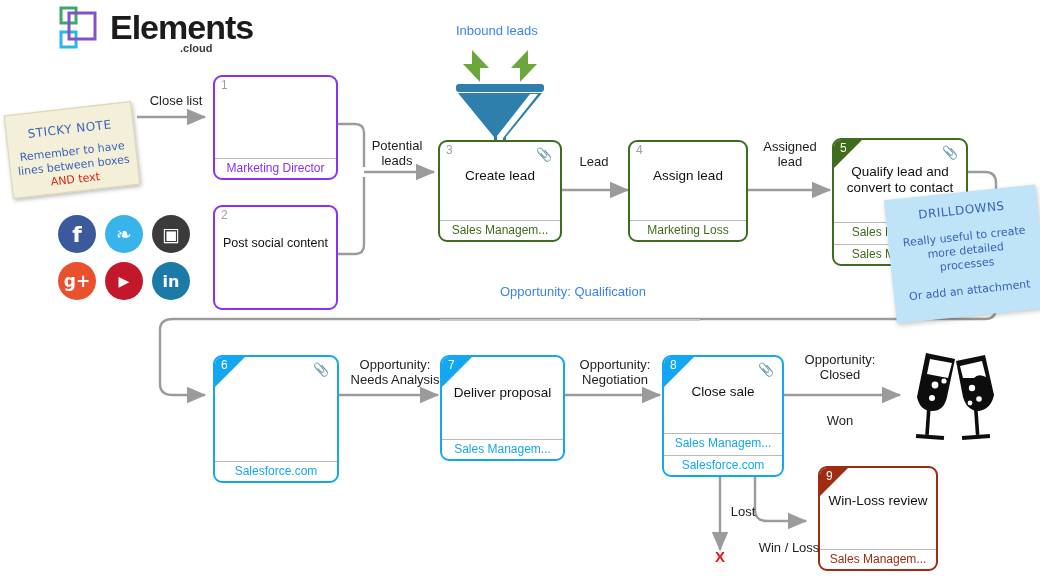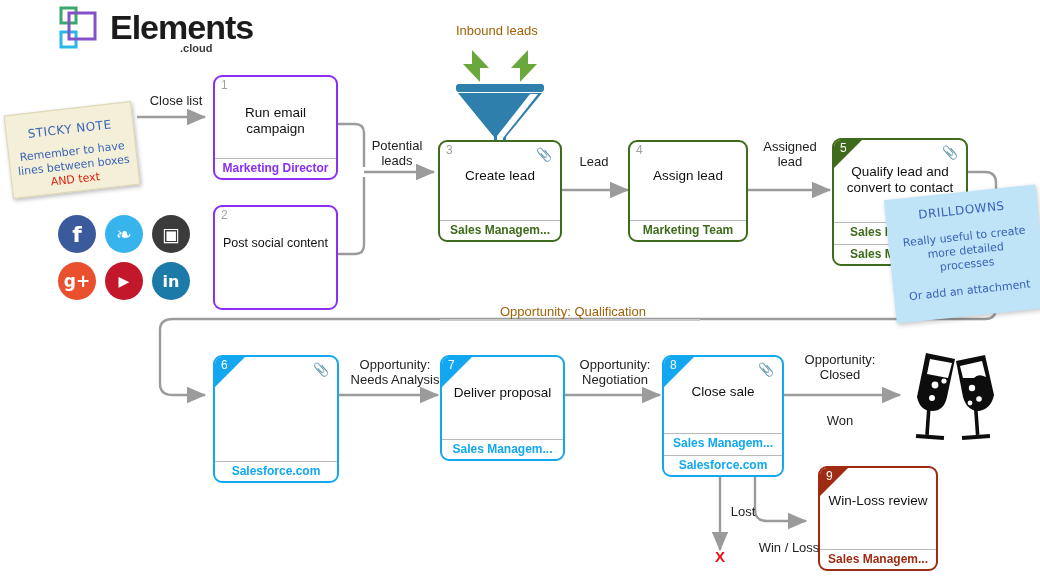--- a/index.html
+++ b/index.html
@@ -15,21 +15,21 @@
   .logo-sub{position:absolute;left:122px;top:36px;font-size:11px;font-weight:bold;color:#3a3a3a;}
 
   
   .box{position:absolute;border:2.5px solid #999;border-radius:9px;background:#fff;
        box-sizing:border-box;overflow:hidden;}
   .box .num{position:absolute;left:6px;top:1px;font-size:12px;line-height:14px;z-index:3;}
   .box .clip{position:absolute;right:7px;top:5px;font-size:13px;color:#9a9a9a;z-index:3;}
   .box .title{position:absolute;left:0;right:0;font-size:13.5px;text-align:center;
               color:#111;line-height:16px;z-index:2;padding:0 5px;box-sizing:border-box;}
   .box .foot{position:absolute;left:0;right:0;border-top:1.5px solid #b9b9b9;
-             font-size:12px;text-align:center;line-height:19px;height:20px;box-sizing:border-box;font-weight:bold;}
+             font-size:12px;text-align:center;line-height:19px;height:20px;box-sizing:border-box;}
   .corner{position:absolute;left:0;top:0;width:0;height:0;z-index:1;}
 
   
   .v-purple{border-color:#8c2ef5;}
   .v-purple .num{color:#a0a0a0;}
   .v-purple .foot{color:#8c2ef5;}
   .v-green{border-color:#3e6b1c;}
   .v-green .num{color:#a0a0a0;}
   .v-green .foot{color:#3e6b1c;}
   .v-green.filled .num{color:#ffffff;}
@@ -53,21 +53,21 @@
   .note .nt{position:absolute;left:0;right:0;text-align:center;color:#3a63b8;
       font-family:"DejaVu Sans",sans-serif;font-size:11px;line-height:13px;}
   .note .nt.red{color:#dd2211;}
   .note .nt.hd{font-size:12px;letter-spacing:.5px;}
 
   
   .soc{position:absolute;width:38px;height:38px;border-radius:50%;
        display:flex;align-items:center;justify-content:center;color:#fff;
        font-weight:bold;font-family:"DejaVu Sans",sans-serif;}
 
-  .sectlabel{position:absolute;font-size:13px;color:#a16207;}
+  .sectlabel{position:absolute;font-size:13px;color:#3b82f6;}
   .funnel{position:absolute;}
   .glasses{position:absolute;}
 </style>
 </head>
 <body>
 
 <div id="canvas">
 
   <div class="logo">
     <svg width="52" height="50" viewBox="0 0 52 50">
@@ -115,44 +115,43 @@
 
   <div class="sectlabel" style="left:456px;top:23px;">Inbound leads</div>
   <svg class="funnel" style="left:452px;top:48px;" width="96" height="104" viewBox="0 0 96 104">
     <path d="M20,2 L20,16 L11,16 L28,34 L28,20 L37,20 z" fill="#6aa83c"></path>
     <path d="M76,2 L76,16 L85,16 L68,34 L68,20 L59,20 z" fill="#6aa83c"></path>
     <rect x="4" y="36" width="88" height="8" rx="3" fill="#2e7fab"></rect>
     <path d="M6,45 L90,45 L54,89 L54,100 L42,100 L42,89 z" fill="#2e7fab"></path>
     <path d="M78,46 L86,46 L51,90 L51,101 L45,101 L45,88 z" fill="#ffffff"></path>
   </svg>
 
-  <div class="sectlabel" style="left:500px;top:304px;">Opportunity: Qualification</div>
+  <div class="sectlabel" style="left:500px;top:284px;">Opportunity: Qualification</div>
 
   <div class="box v-purple" style="left:213px;top:75px;width:125px;height:105px;">
     <div class="num">1</div>
-    <div class="title" style="top:28px;">Run email campaign</div>
     <div class="foot" style="bottom:0;">Marketing Director</div>
   </div>
 
   <div class="box v-purple" style="left:213px;top:205px;width:125px;height:105px;">
     <div class="num">2</div>
     <div class="title" style="top:28px;font-size:12.5px;">Post social content</div>
   </div>
 
   <div class="box v-green" style="left:438px;top:140px;width:124px;height:102px;">
     <div class="num">3</div>
     <div class="clip">📎</div>
     <div class="title" style="top:26px;">Create lead</div>
     <div class="foot" style="bottom:0;">Sales Managem...</div>
   </div>
 
   <div class="box v-green" style="left:628px;top:140px;width:120px;height:102px;">
     <div class="num">4</div>
     <div class="title" style="top:26px;">Assign lead</div>
-    <div class="foot" style="bottom:0;">Marketing Team</div>
+    <div class="foot" style="bottom:0;">Marketing Loss</div>
   </div>
 
   <div class="box v-green filled" style="left:832px;top:138px;width:136px;height:128px;">
     <div class="corner" style="border-top:28px solid #3e6b1c;border-right:28px solid transparent;"></div>
     <div class="num">5</div>
     <div class="clip">📎</div>
     <div class="title" style="top:24px;">Qualify lead and convert to contact</div>
     <div class="foot" style="bottom:22px;">Sales Managem...</div>
     <div class="foot" style="bottom:0;">Sales Managem...</div>
   </div>

